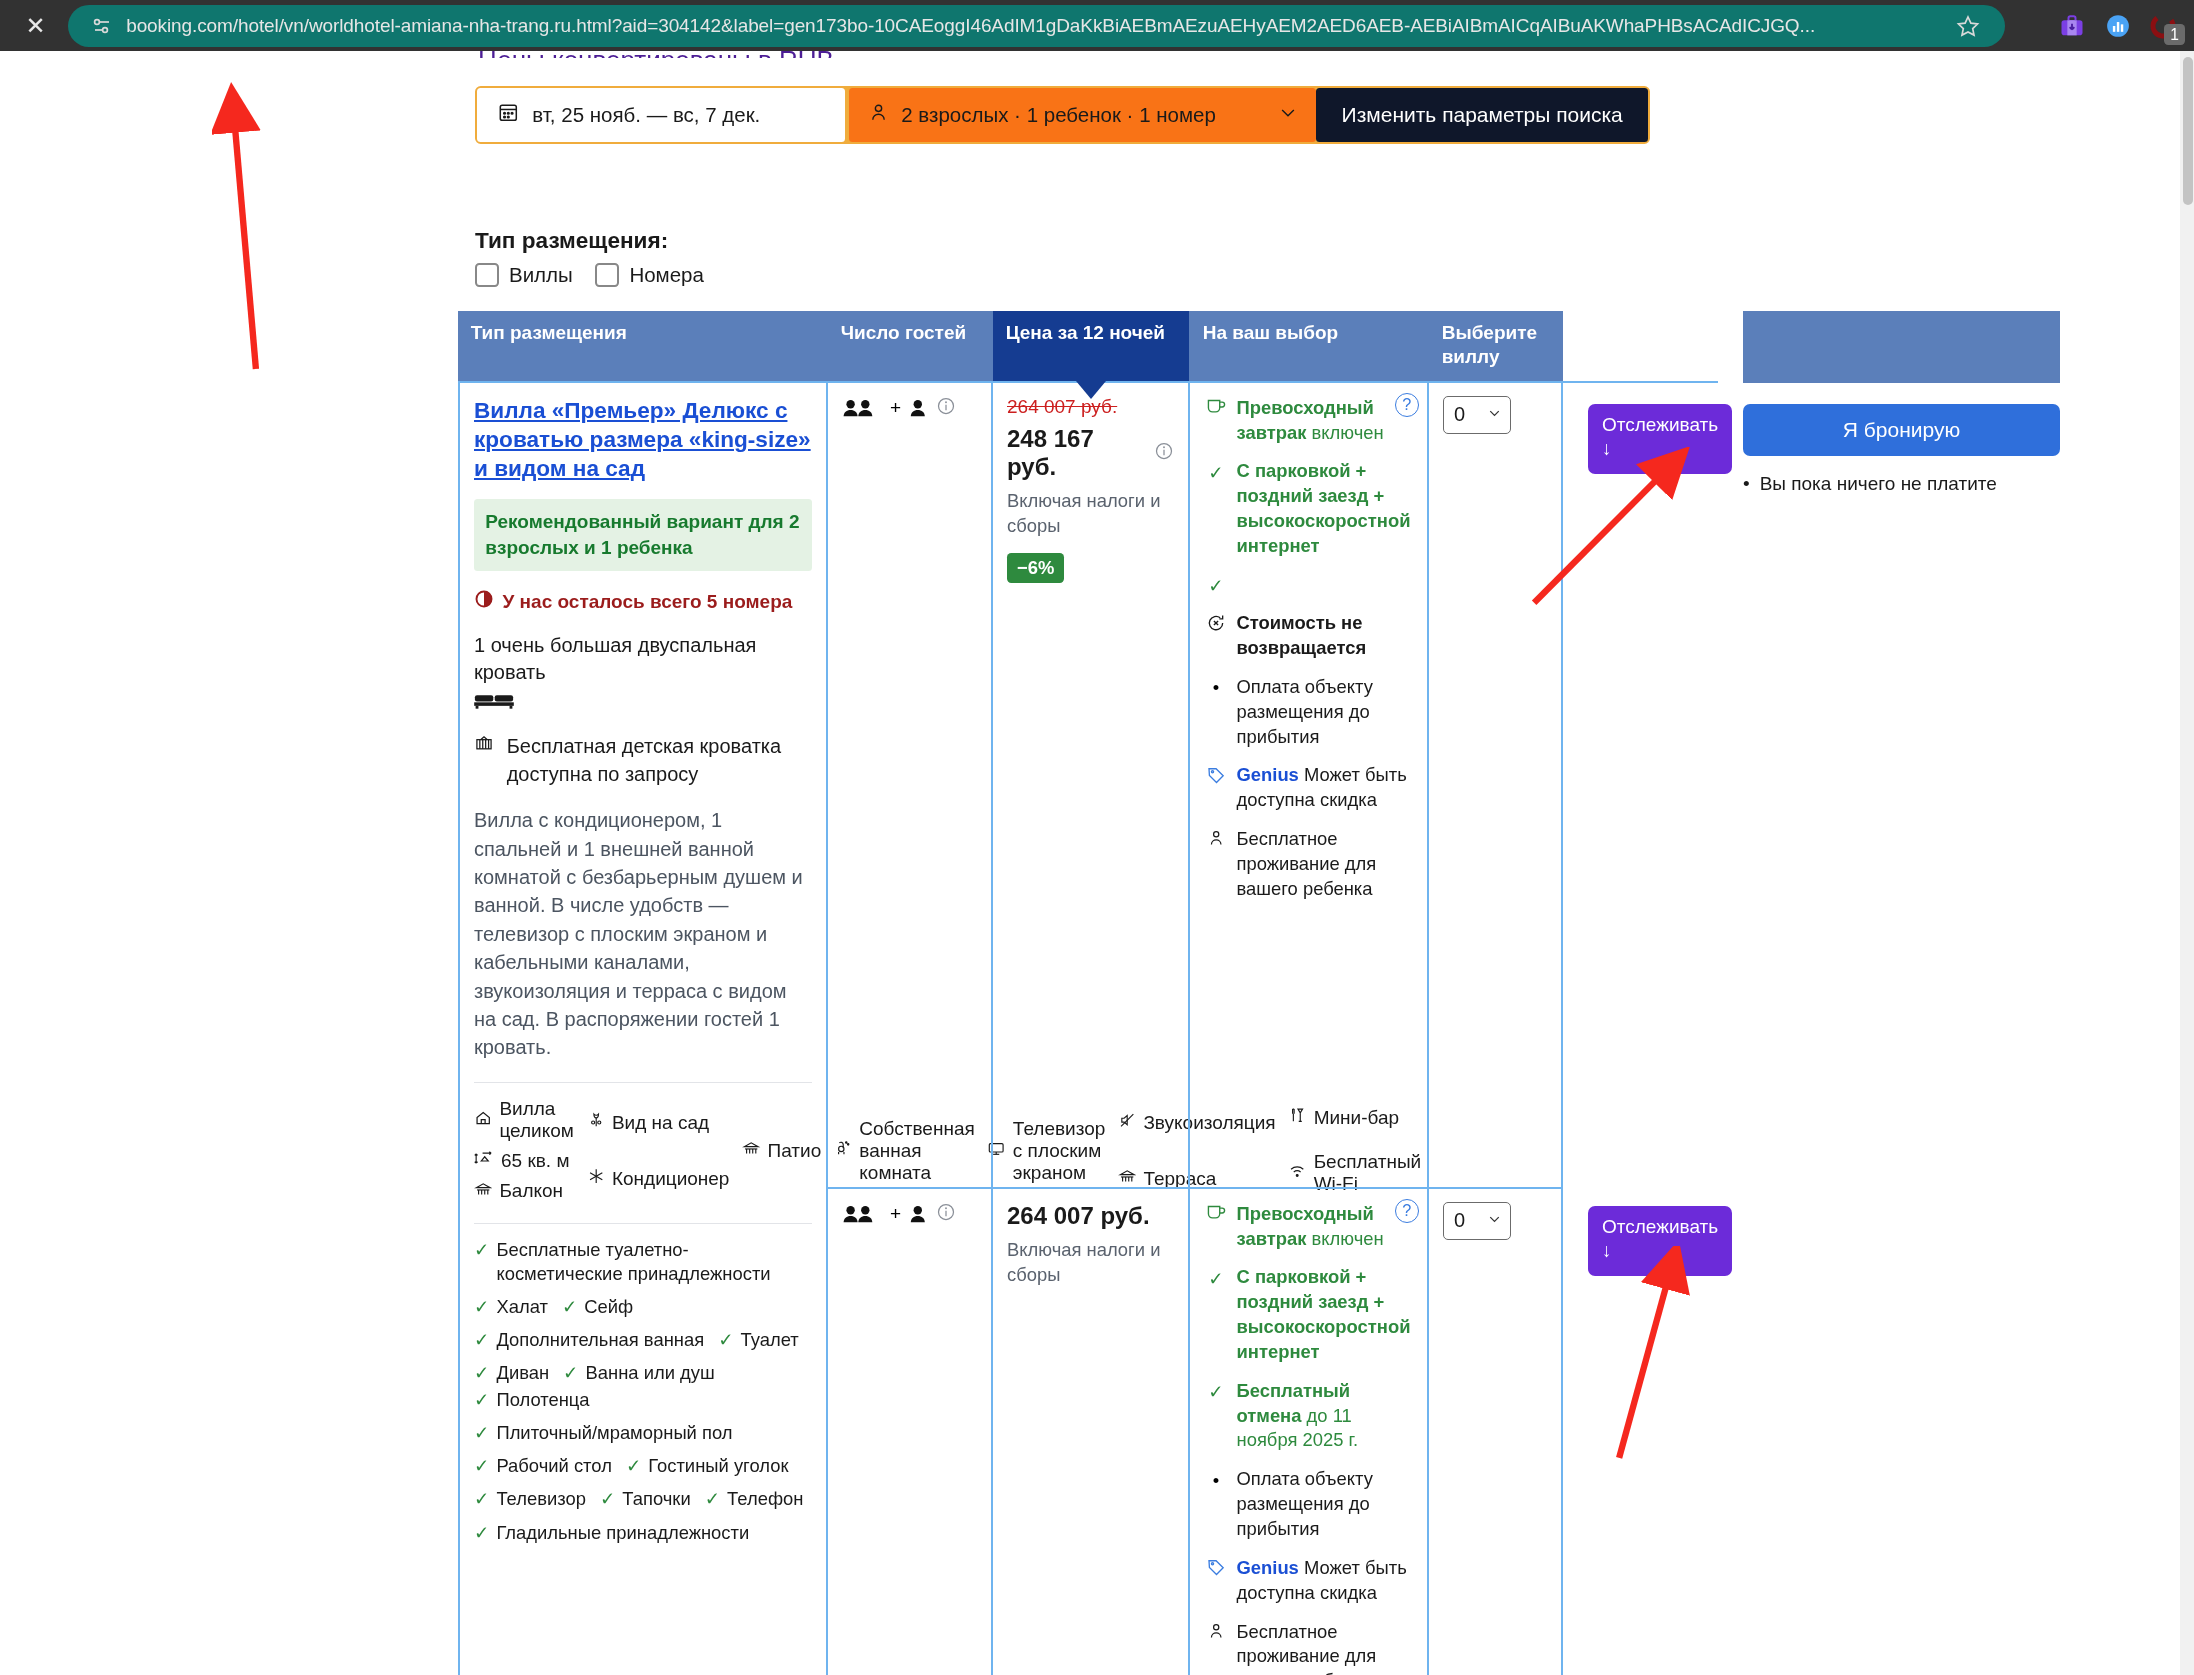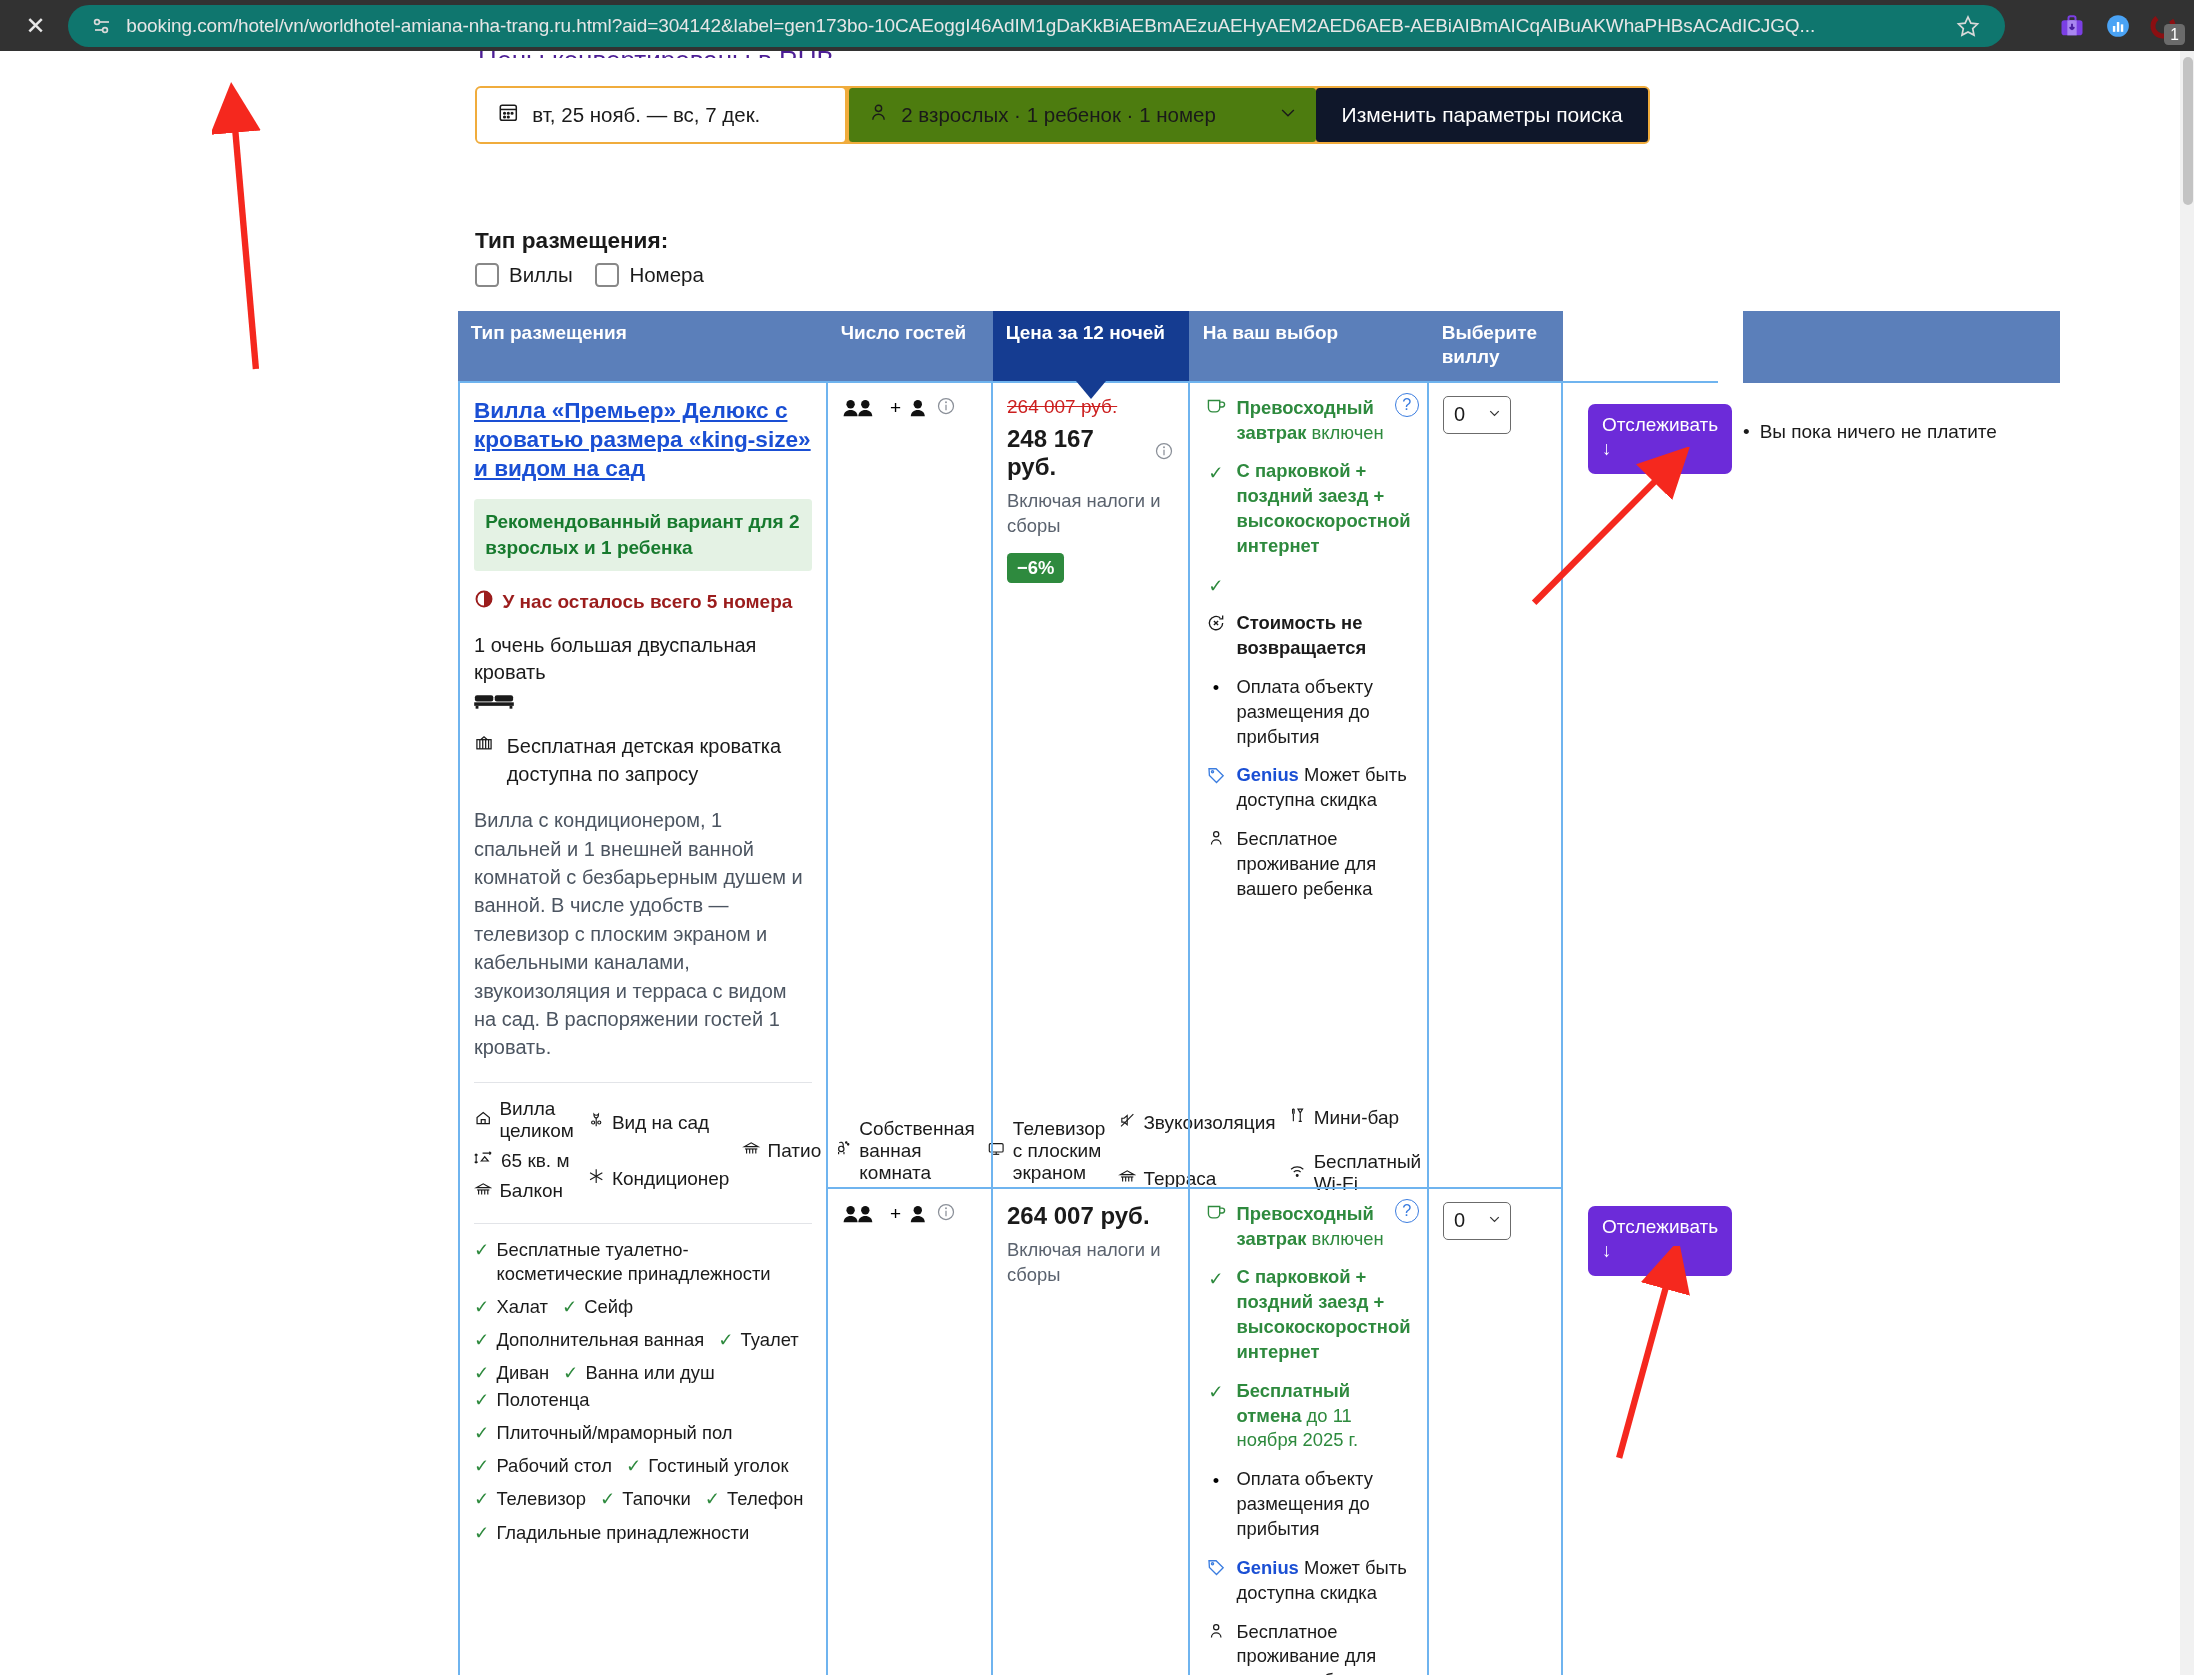--- a/index.html
+++ b/index.html
@@ -71,21 +71,21 @@
     background: #f0ac3c;
   }
   .sb-dates {
     background:#fff; border-radius: 3.5px;
     display:flex; align-items:center; gap: 12.7px;
     padding: 0 20px; width: 368px;
     font-size: 20.5px; color:#1a1a1a;
   }
   .sb-gap { width: 4.2px; }
   .sb-guests {
-    background:#4d7c0f; border-radius: 3.5px;
+    background:#f97316; border-radius: 3.5px;
     display:flex; align-items:center; gap: 12.7px;
     padding: 0 18.4px; width: 467px;
     font-size: 20.5px; color:#1a1a1a;
     position: relative;
   }
   .sb-chev { position:absolute; right: 18.4px; top: 50%; transform: translateY(-50%); }
   .sb-submit {
     background:#0f172a; color:#fff;
     display:flex; align-items:center; justify-content:center;
     padding: 0 25.4px; font-size: 21px; border-radius: 3.5px;
@@ -826,20 +826,21 @@
     </div>
   </div>
   <div class="track-col" style="left:1588px; top:1155px;">
     <div class="track-btn">
       <span>Отслеживать</span>
       <span class="track-arrow">↓</span>
     </div>
   </div>
 
   <div class="book-col" style="top:353px;">
+    <div class="book-btn">Я бронирую</div>
     <div class="book-note">
       <span>•</span>
       <span>Вы пока ничего не платите</span>
     </div>
   </div>
 
   <svg class="arrow-svg" style="left:212px; top:28px; width:184px; height:297px;" viewBox="0 0 260 420">
     <defs>
         <marker id="ah1" markerWidth="8" markerHeight="8" refX="4" refY="4" orient="auto">
           <path d="M0,0 L8,4 L0,8 z" fill="#f5281e"></path>

